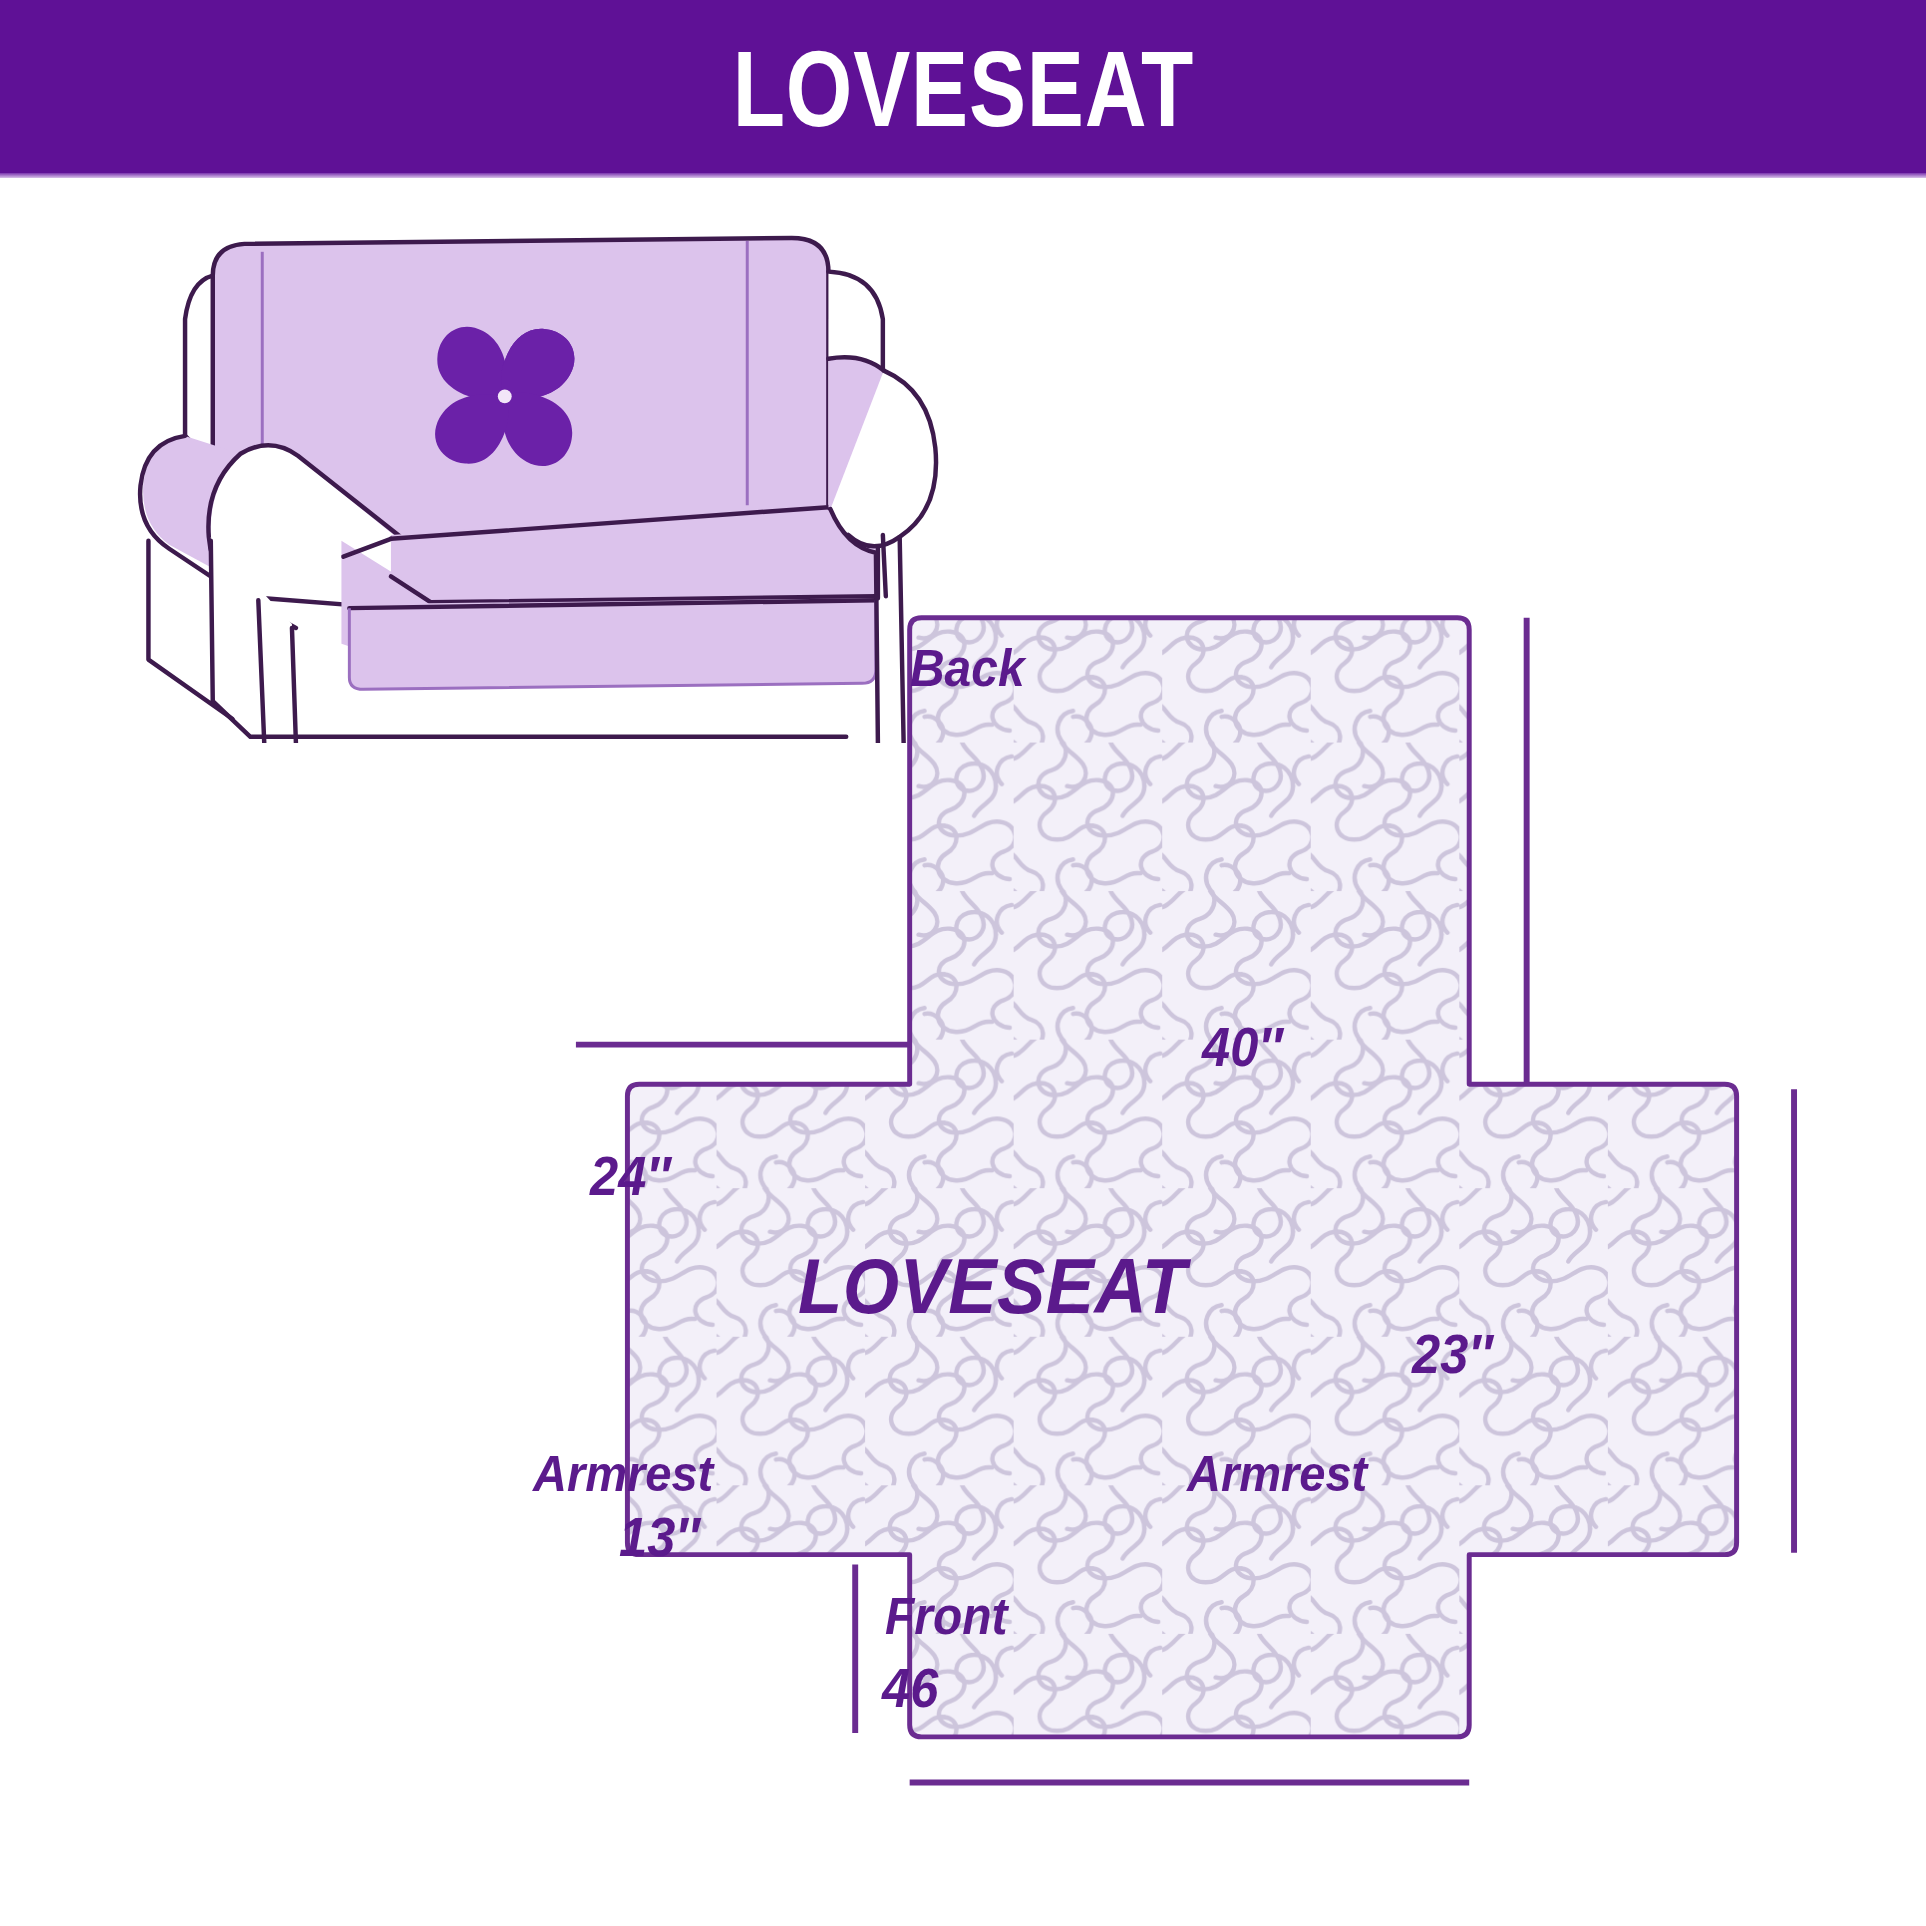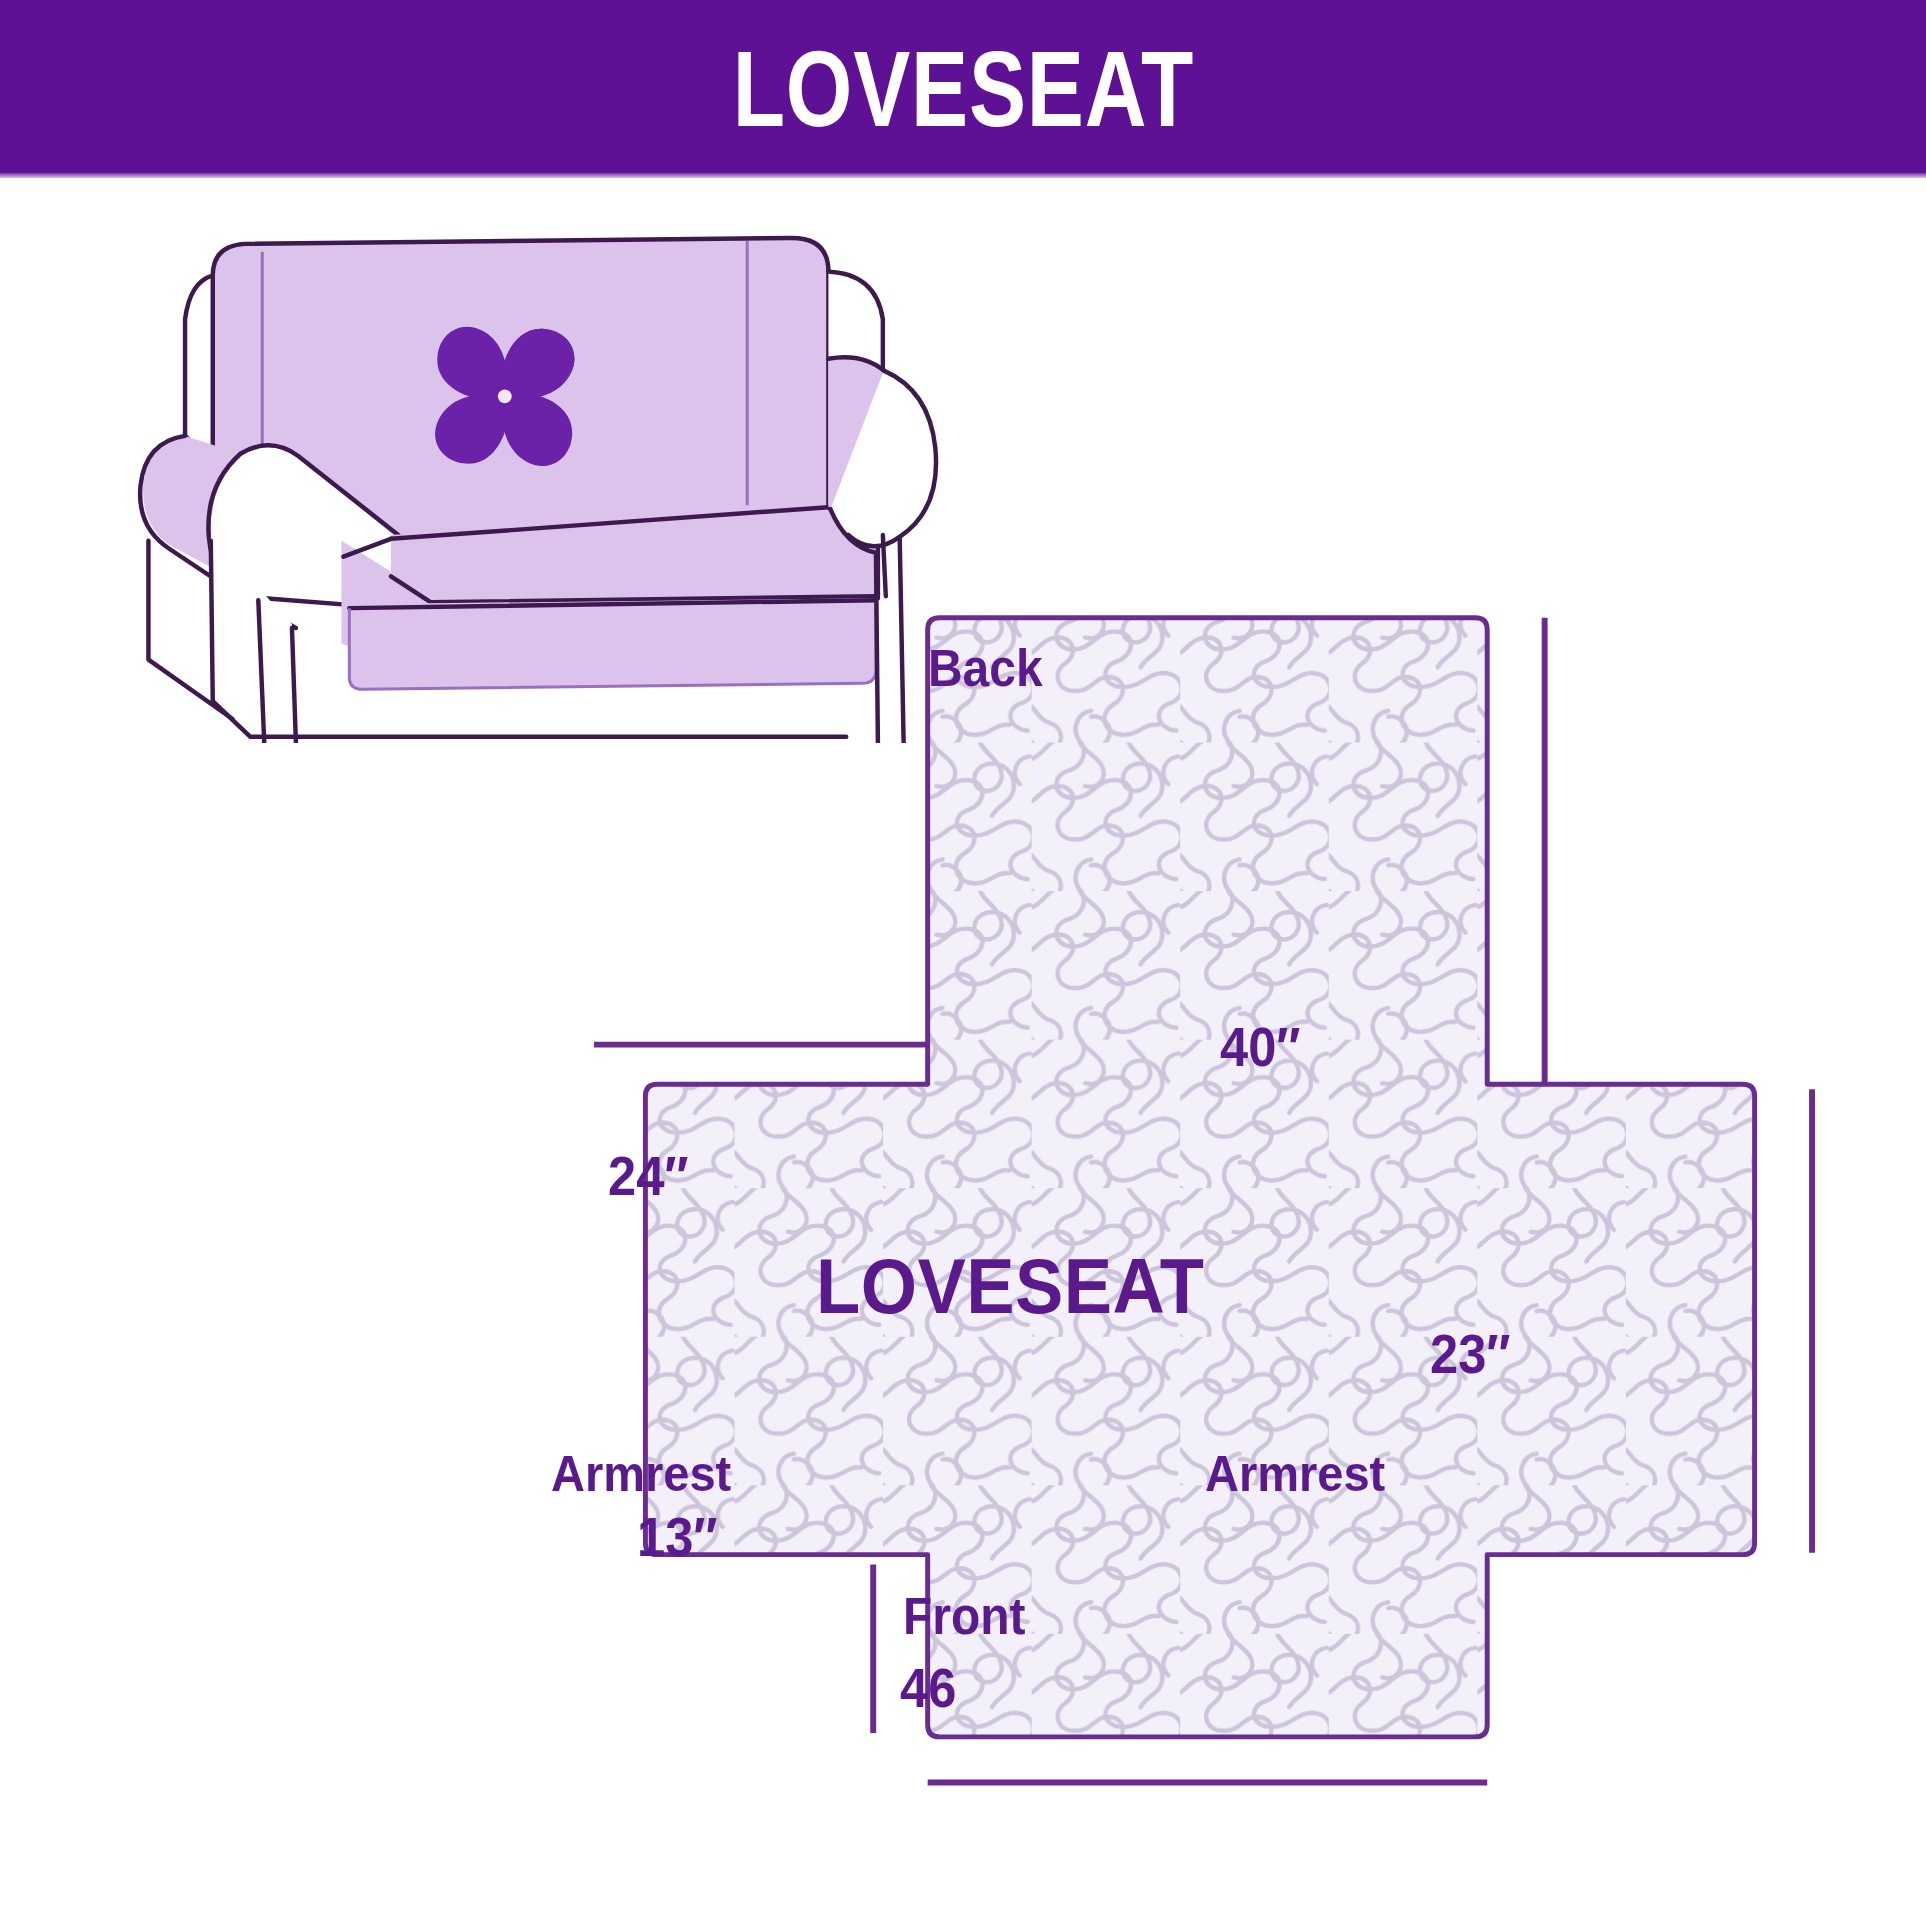--- a/index.html
+++ b/index.html
@@ -22,21 +22,21 @@
     white-space:nowrap;
   }
 
   
   #stage{position:absolute;left:0;top:178px;width:1927px;height:1748px;}
 
   
   #sofa-illustration{position:absolute;left:94px;top:30px;width:871px;height:535px;}
 
   
-  #pattern-diagram{position:absolute;left:586px;top:416px;width:1333px;height:1333px;}
+  #pattern-diagram{position:absolute;left:568px;top:416px;width:1333px;height:1333px;font-style:italic;}
 
   
   .diag-label{
     position:absolute;color:#5B1A8C;font-weight:bold;white-space:nowrap;
     transform:scaleX(0.94);transform-origin:left center;
   }
   #label-back   {left:342px;  top:45px;  font-size:51px;}
   #label-center {left:230px;  top:648px; font-size:77px;letter-spacing:0.5px;}
   #label-armrest-left  {left:-35px; top:851px;font-size:50px;}
   #label-armrest-right {left:619px; top:851px;font-size:50px;}

